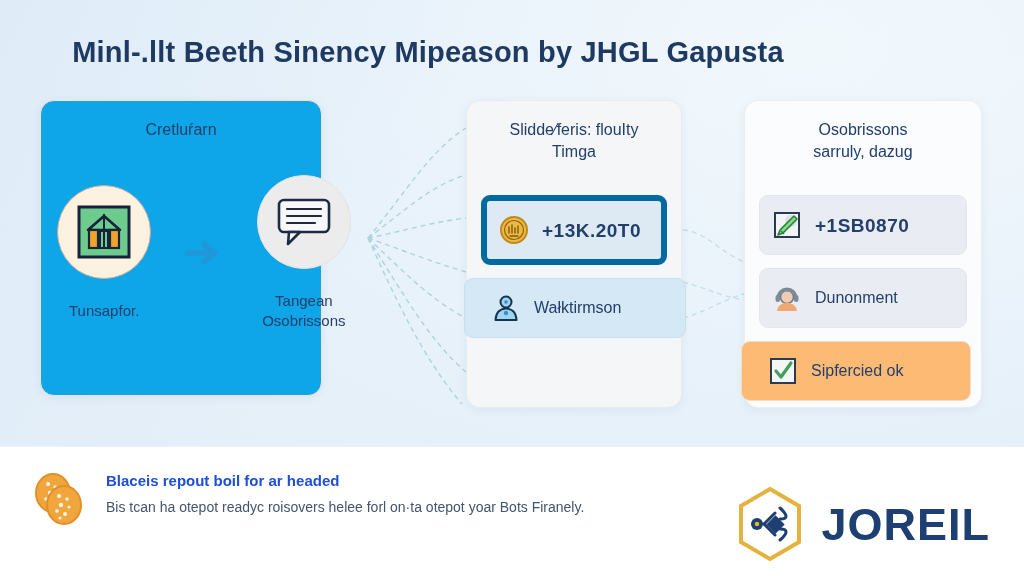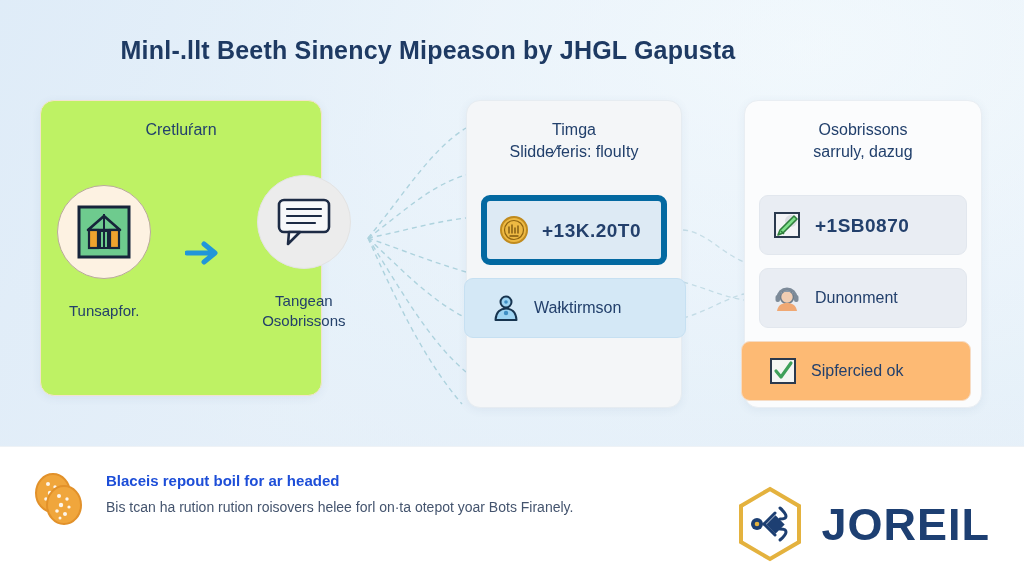--- a/index.html
+++ b/index.html
@@ -15,37 +15,37 @@
       radial-gradient(ellipse 900px 520px at 78% 8%, #f4fafd 0%, #e9f2fa 45%, #e2eef8 70%, #dfeaf6 100%);
   }
   .bg-wash{
     position:absolute;left:0;top:0;width:1024px;height:446px;
     background:linear-gradient(115deg, rgba(223,236,248,.95) 0%, rgba(235,244,251,.55) 40%, rgba(244,250,253,.25) 100%);
   }
 
   
   .title{
     position:absolute;left:0;top:36px;width:856px;text-align:center;
-    font-size:25px;font-weight:bold;color:#1e3a63;letter-spacing:.2px;
+    font-size:29px;font-weight:bold;color:#1e3a63;letter-spacing:.2px;
   }
 
   
   .curves{position:absolute;left:0;top:0;width:1024px;height:446px;}
 
   
   .panel{position:absolute;border-radius:14px;box-sizing:border-box;}
   .panel-head{
     text-align:center;color:#22406c;font-size:16px;line-height:1.35;
     padding:18px 14px 0;font-weight:400;
   }
 
   
   #panel-left{
     left:40px;top:100px;width:282px;height:296px;
-    background:#bef264;border:1px solid #f3e3cd;
+    background:#0ea5e9;border:1px solid #f3e3cd;
     box-shadow:0 2px 10px rgba(60,90,130,.07);
   }
   .flow{
     position:absolute;left:0;top:74px;width:326px;
     display:flex;align-items:center;justify-content:center;gap:14px;
   }
   .flow-item{width:128px;text-align:center;}
   .circ{
     width:94px;height:94px;border-radius:50%;margin:0 auto 22px;
     display:flex;align-items:center;justify-content:center;box-sizing:border-box;
@@ -165,22 +165,22 @@
             </g>
           </svg>
         </div>
         <div class="flow-label">Tangean Osobrissons</div>
       </div>
     </div>
   </div>
 
   <div class="panel" id="panel-mid">
     <div class="panel-head">
+      <div>Slidde⁄feris: flouIty</div>
       <div>Timga</div>
-      <div>Slidde⁄feris: flouIty</div>
     </div>
 
     <div class="rows">
       <div class="row fill-mid">
         <svg class="ico" viewBox="0 0 30 30">
           <circle cx="15" cy="15" r="13" fill="#edb943" stroke="#c08b1e" stroke-width="2"></circle>
           <circle cx="15" cy="15" r="9.5" fill="none" stroke="#8f6410" stroke-width="1.2"></circle>
           <g stroke="#7d5810" stroke-width="1.4" stroke-linecap="round">
             <line x1="10" y1="18" x2="10" y2="12"></line>
               <line x1="13" y1="18" x2="13" y2="10"></line>
@@ -263,21 +263,21 @@
             <circle cx="39" cy="30" r="1.7"></circle>
             <circle cx="33" cy="36" r="2.2"></circle>
           <circle cx="41" cy="38" r="1.6"></circle>
             <circle cx="29" cy="42" r="1.8"></circle>
             <circle cx="37" cy="45" r="2"></circle>
           <circle cx="32" cy="49" r="1.5"></circle>
         </g>
       </svg>
       <div class="foot-txt">
         <div class="foot-h">Blaceis repout boil for ar headed</div>
-        <div class="foot-s">Bis tcan ha rution rution roisovers helee forl on·ta otepot yoar Bots Firanely.</div>
+        <div class="foot-s">Bis tcan ha otepot readyc roisovers helee forl on·ta otepot yoar Bots Firanely.</div>
       </div>
     </div>
 
     <div class="brand">
       <svg width="74" height="78" viewBox="0 0 74 78">
         <path d="M37 4 L66 21 L66 57 L37 74 L8 57 L8 21 Z" fill="none" stroke="#e4b23e" stroke-width="4"></path>
         <g stroke="#1d3f72" stroke-width="3" fill="none" stroke-linecap="round">
           <path d="M31 39 L42 28"></path>
             <path d="M31 39 L42 50"></path>
           <path d="M47 23 C55 30 55 34 47 34"></path>

